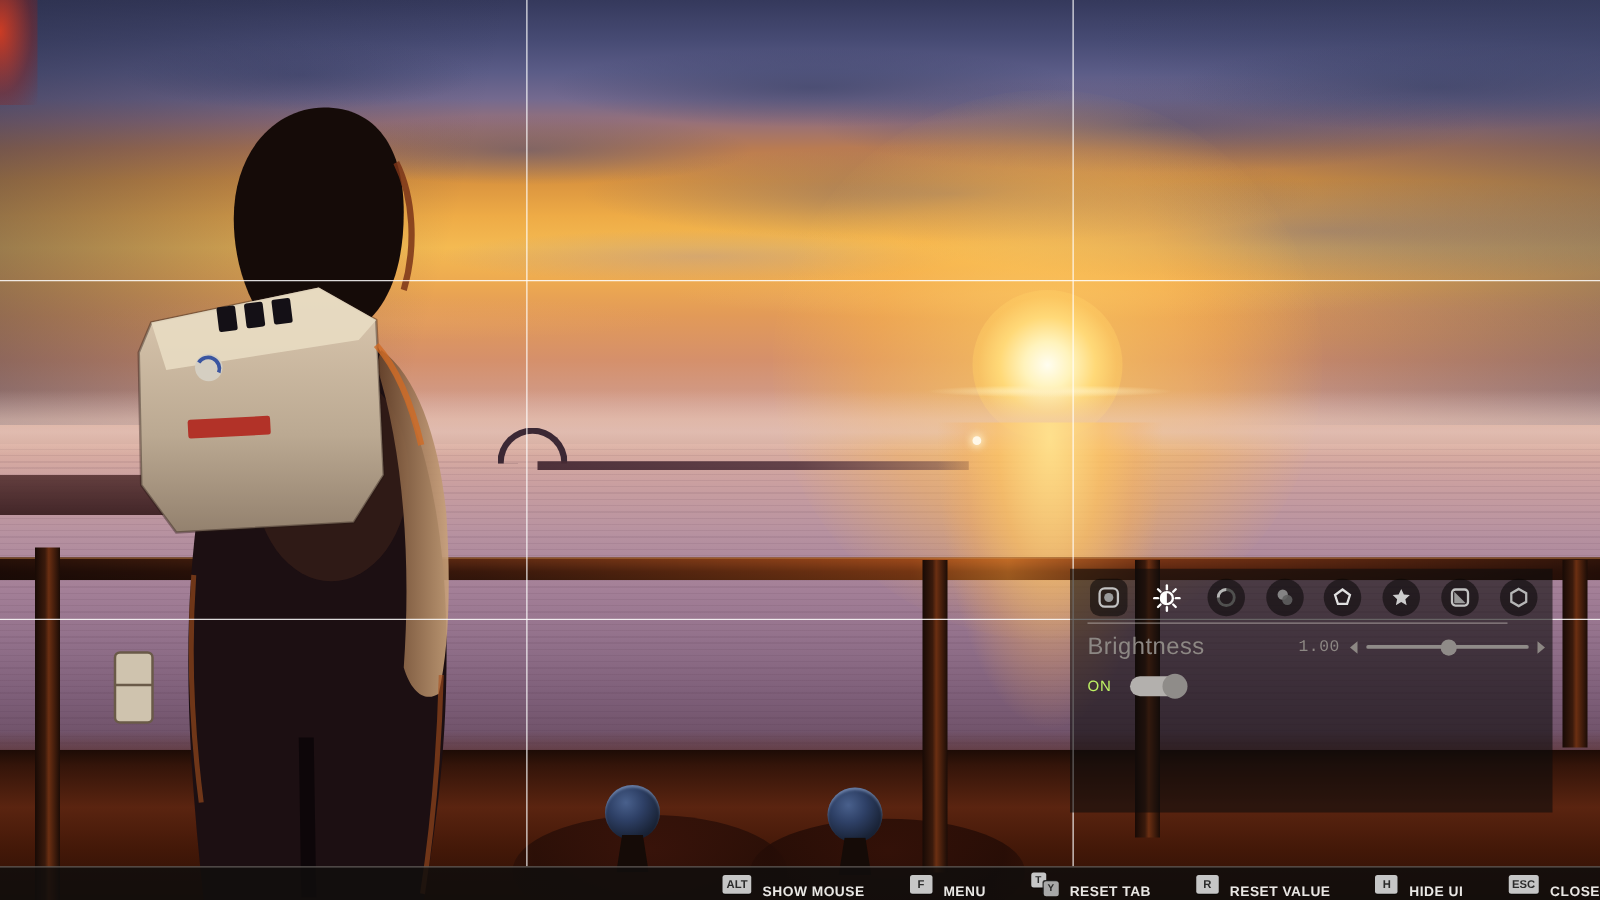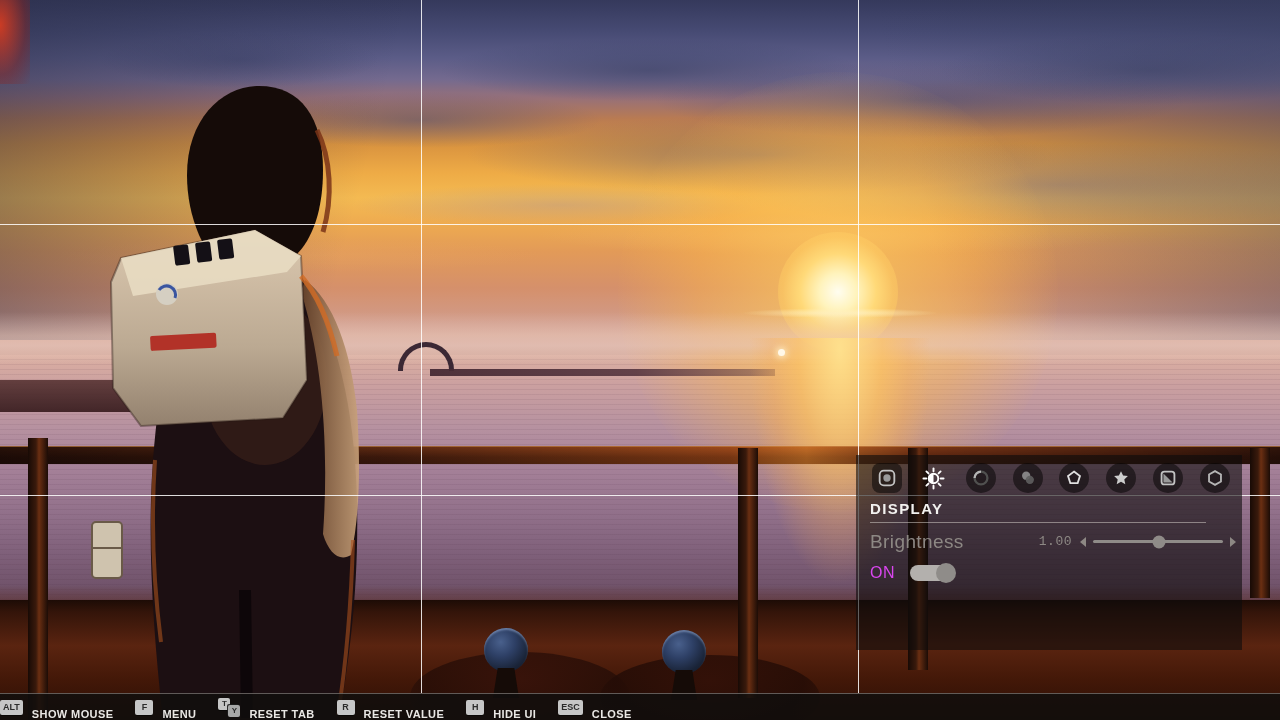--- a/index.html
+++ b/index.html
@@ -110,31 +110,31 @@
   .arr{width:0;height:0;border-top:5px solid transparent;border-bottom:5px solid transparent;cursor:pointer;}
   .arr.left{border-right:6px solid var(--inactive-text,#8d8884);}
   .arr.right{border-left:6px solid var(--inactive-text,#8d8884);}
   .prow.active .arr.left{border-right-color:#fff;}
   .prow.active .arr.right{border-left-color:#fff;}
   .track{position:relative;flex:1;height:3px;background:#8f8b88;border-radius:2px;margin:0 7px;cursor:pointer;}
   .prow.active .track{height:4px;background:#fff;}
   .handle{position:absolute;top:50%;width:13px;height:13px;border-radius:50%;background:#8f8b88;
     transform:translate(-50%,-50%);}
   .prow.active .handle{width:17px;height:17px;background:#fff;box-shadow:0 0 4px rgba(255,255,255,0.5);}
-  .toggle-state{width:auto;margin-right:15px;font-family:"Liberation Sans",sans-serif;font-size:16px;
-    letter-spacing:0.6px;color:#d946ef;}
+  .toggle-state{width:auto;margin-right:15px;font-family:"Liberation Sans",sans-serif;font-size:12px;
+    letter-spacing:0.6px;color:#bef264;}
   .toggle{position:relative;width:45px;height:16px;border-radius:9px;background:var(--toggle-pill,#b3b0ad);
     margin-right:9px;cursor:pointer;}
   .knob{position:absolute;right:-1px;top:50%;transform:translateY(-50%);width:20px;height:20px;
     border-radius:50%;background:var(--toggle-knob,#8f8c89);}
 
   
   .hotkeybar{position:absolute;left:0;bottom:0;width:1280px;height:27px;z-index:40;box-sizing:border-box;
     background:rgba(17,14,13,0.85);border-top:1px solid rgba(190,185,180,0.45);
-    display:flex;align-items:center;justify-content:flex-start;gap:22px;padding-right:40px;}
+    display:flex;align-items:center;justify-content:flex-end;gap:36px;}
   .hk{display:flex;align-items:center;gap:9px;cursor:pointer;}
   .key{min-width:12px;text-align:center;background:var(--key-badge-bg,#c6c6c6);
     color:var(--key-badge-text,#2b2b2b);font-weight:bold;font-size:9px;line-height:1;
     padding:3px 3px;border-radius:2px;box-shadow:0 1px 0 rgba(0,0,0,0.5);}
   .keycombo{position:relative;width:22px;height:19px;}
   .keycombo .key{position:absolute;font-size:8px;padding:2px 2px;min-width:8px;}
   .keycombo .k1{top:0;left:0;}
   .keycombo .k2{bottom:0;right:0;background:#a8a8a8;box-shadow:-1px -1px 0 rgba(30,30,30,0.9);}
   .hklabel{font-size:11px;font-weight:bold;color:#e9e7e4;letter-spacing:0.4px;white-space:nowrap;margin-top:14px;}
 </style>
@@ -285,21 +285,20 @@
           </span>
         </div>
         <div class="tab">
           <span class="tab-icon">
             <svg viewBox="0 0 24 24" width="22" height="22">
               <polygon points="12,4.5 18.5,8.2 18.5,15.8 12,19.5 5.5,15.8 5.5,8.2" fill="none" stroke="#b5b5b5" stroke-width="2"></polygon>
             </svg>
           </span>
         </div>
       </div>
-    <div class="ptitle">DISPLAY</div>
     <div class="psep"></div>
     <div class="rows">
         <div class="prow">
           <span class="plabel">Brightness</span>
           <span class="pvalue">1.00</span>
           <span class="slider">
             <span class="arr left"></span>
             <span class="track">
               <span class="handle" style="left: 51%;"></span>
             </span>

